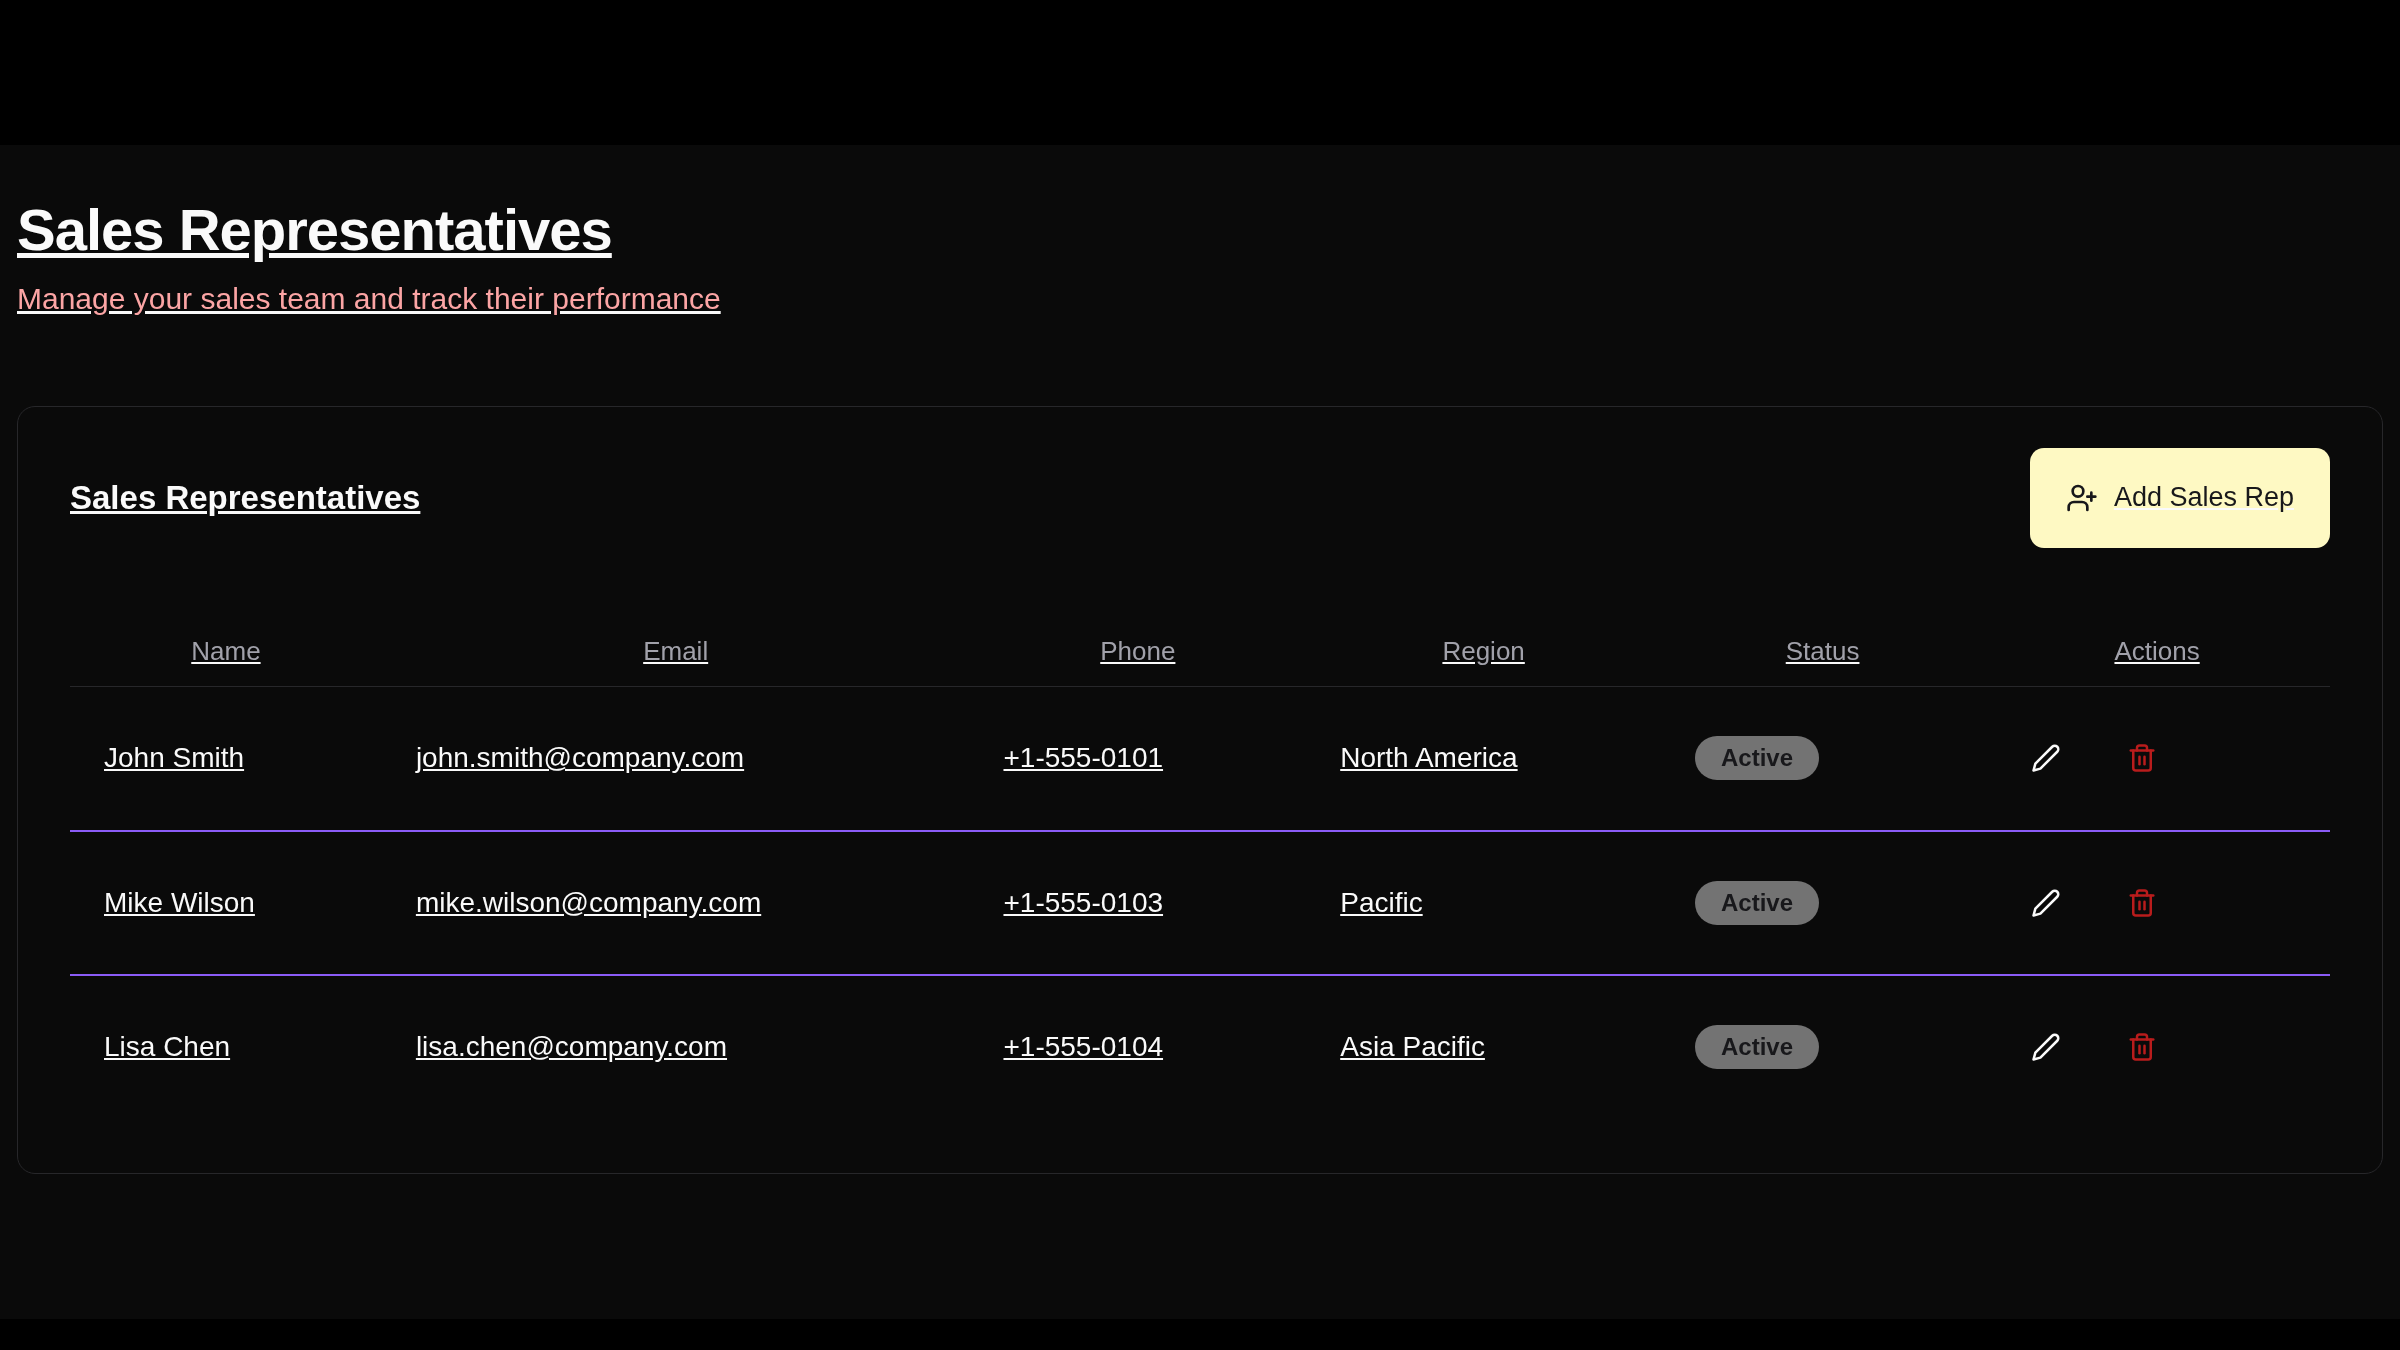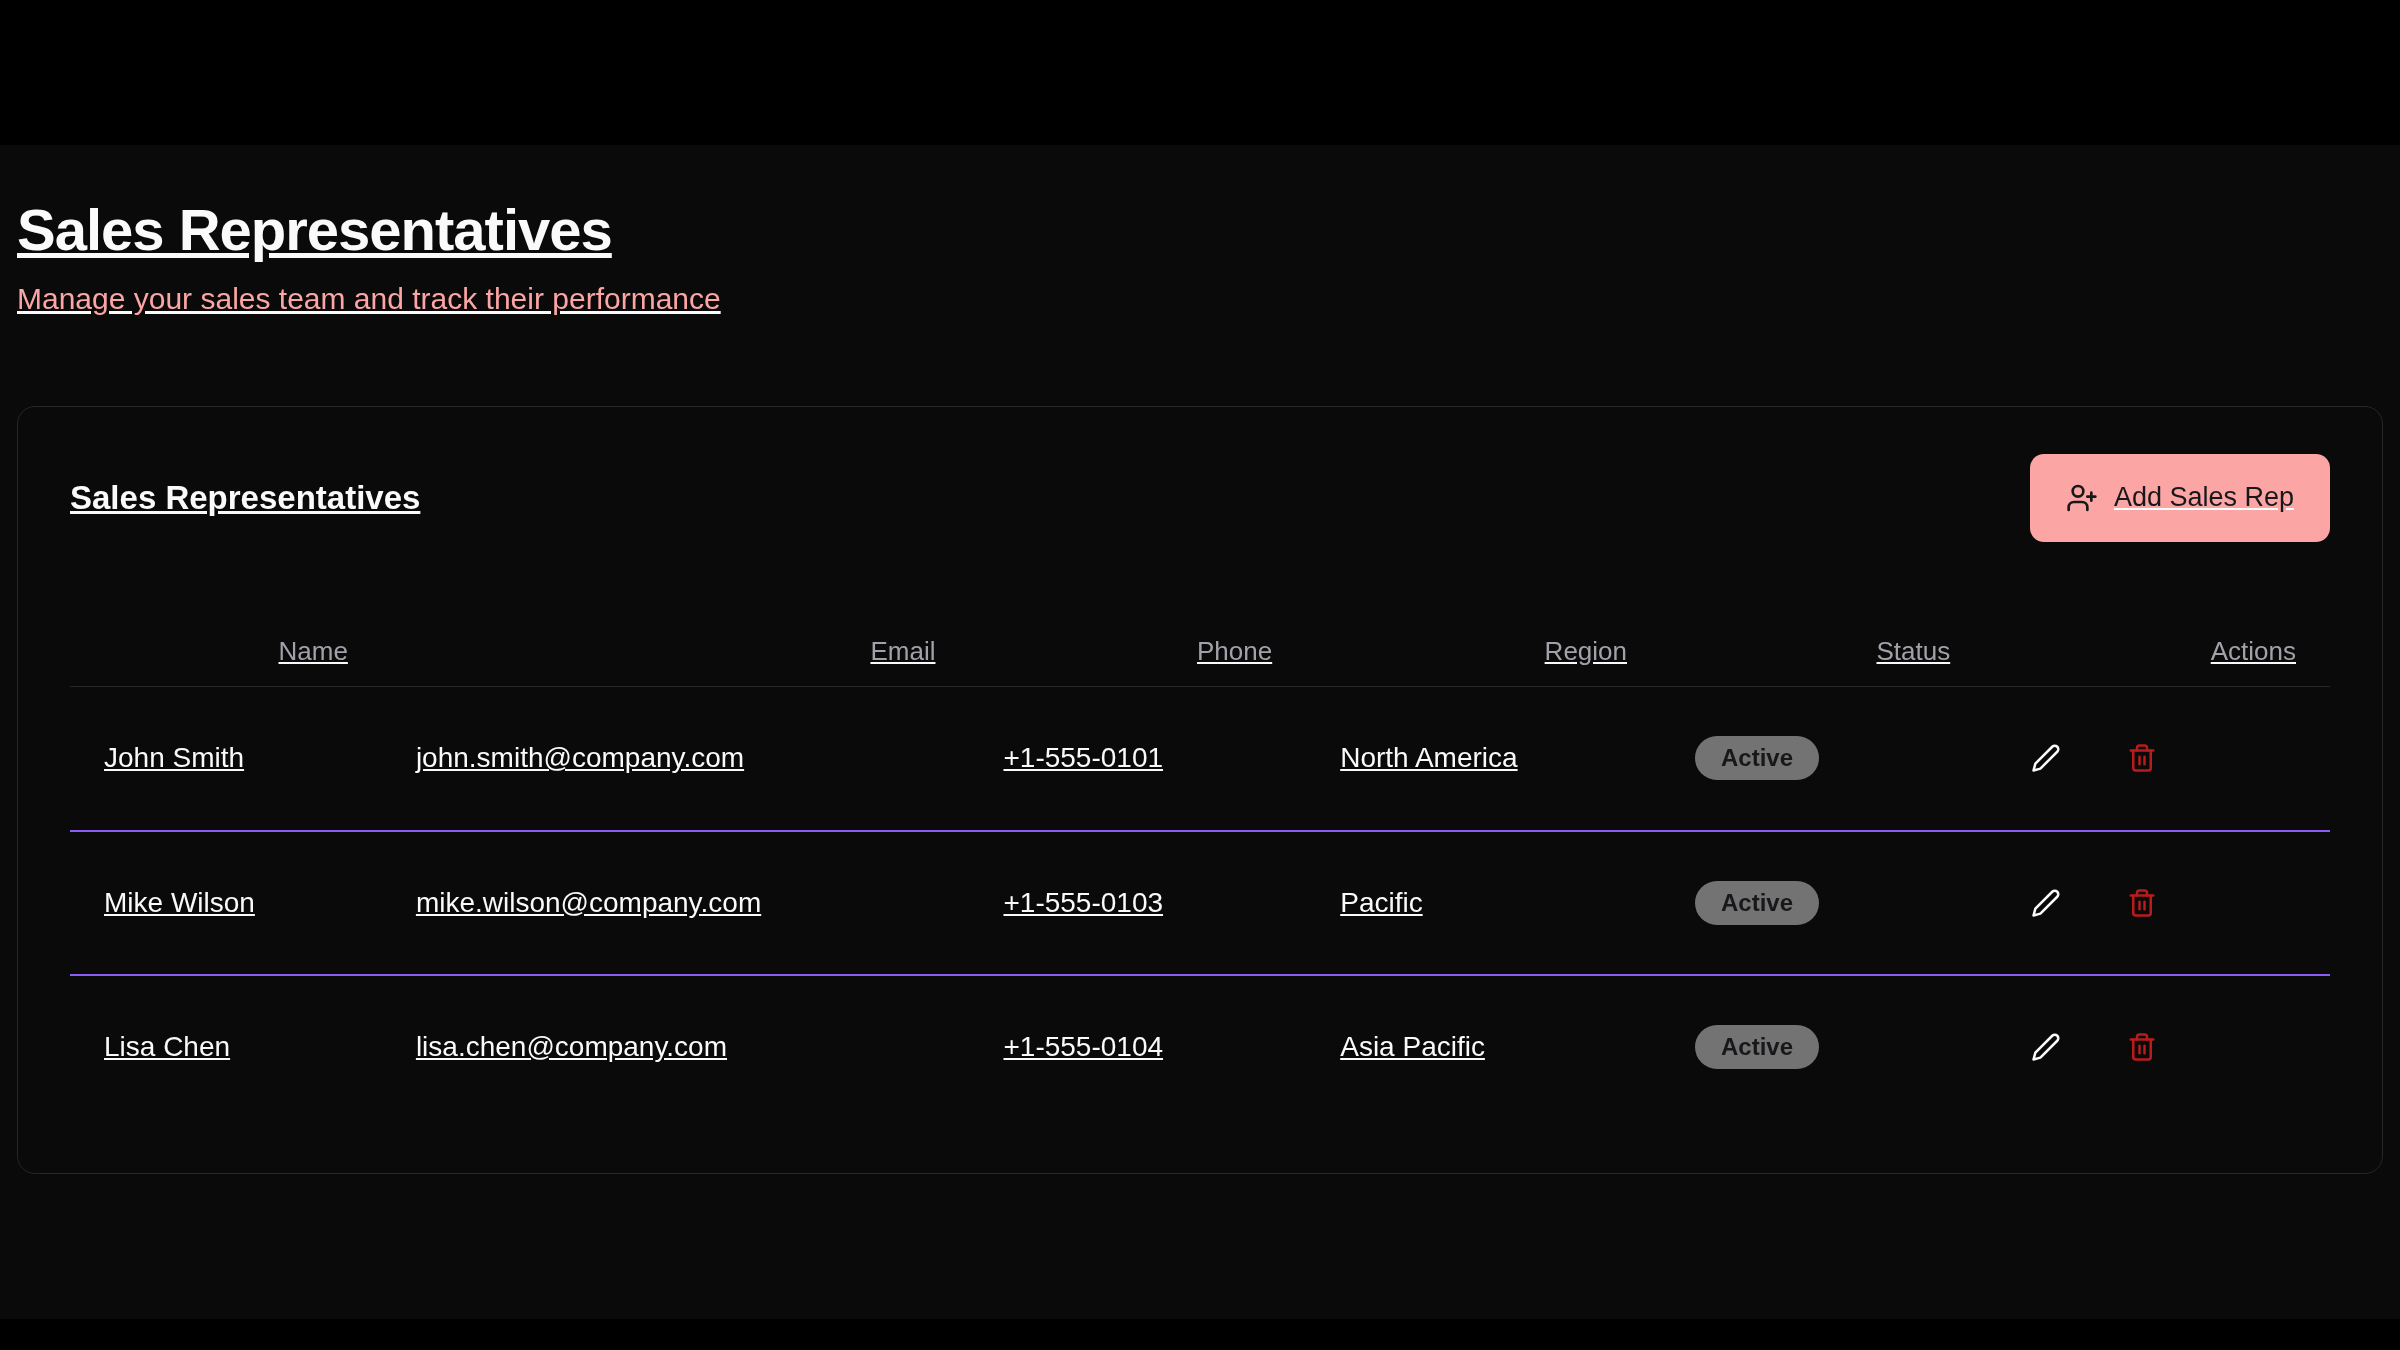--- a/index.html
+++ b/index.html
@@ -64,23 +64,23 @@
   .card-title {
     font-size: 33px;
     font-weight: 700;
     color: #fafafa;
   }
 
   .add-btn {
     display: inline-flex;
     align-items: center;
     gap: 16px;
-    height: 88px;
+    height: 100px;
     padding: 0 36px;
-    background: #fca5a5;
+    background: #fef9c3;
     color: #18181b;
     border: none;
     border-radius: 14px;
     font-family: "Liberation Sans", sans-serif;
     font-size: 27px;
     font-weight: 500;
     cursor: pointer;
   }
   .add-btn svg { display: block; }
 
@@ -93,21 +93,21 @@
   .reps-table col.c-name   { width: 13.8%; }
   .reps-table col.c-email  { width: 26.0%; }
   .reps-table col.c-phone  { width: 14.9%; }
   .reps-table col.c-region { width: 15.7%; }
   .reps-table col.c-status { width: 14.3%; }
   .reps-table col.c-actions{ width: 15.3%; }
 
   .reps-table th {
     height: 70px;
     padding: 0 34px;
-    text-align: right;
+    text-align: center;
     vertical-align: middle;
     font-size: 26px;
     font-weight: 500;
     color: #a1a1aa;
     border-bottom: 1px solid #27272a;
   }
   .reps-table td {
     height: 144px;
     padding: 0 34px;
     vertical-align: middle;

